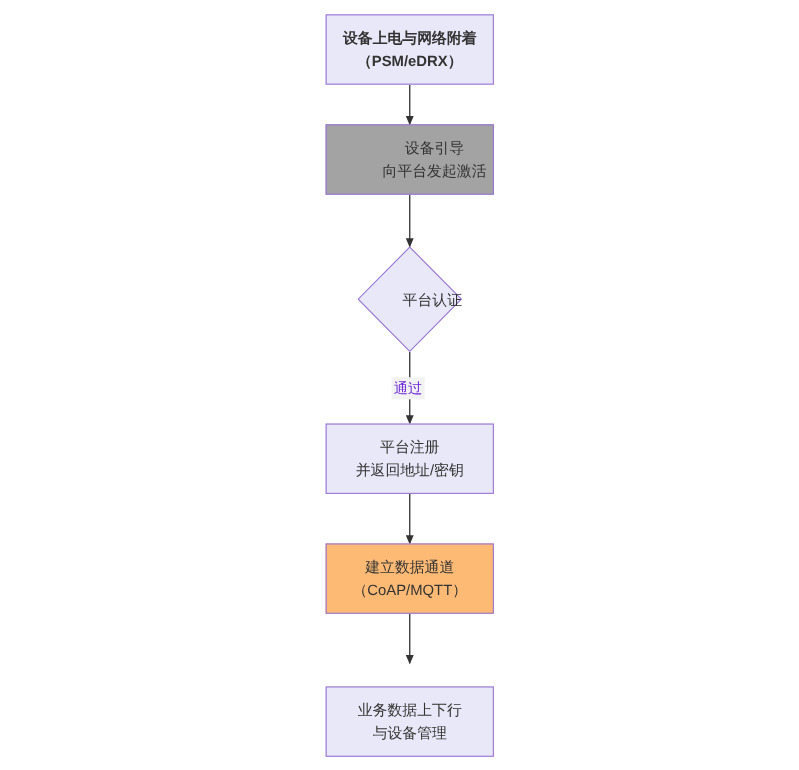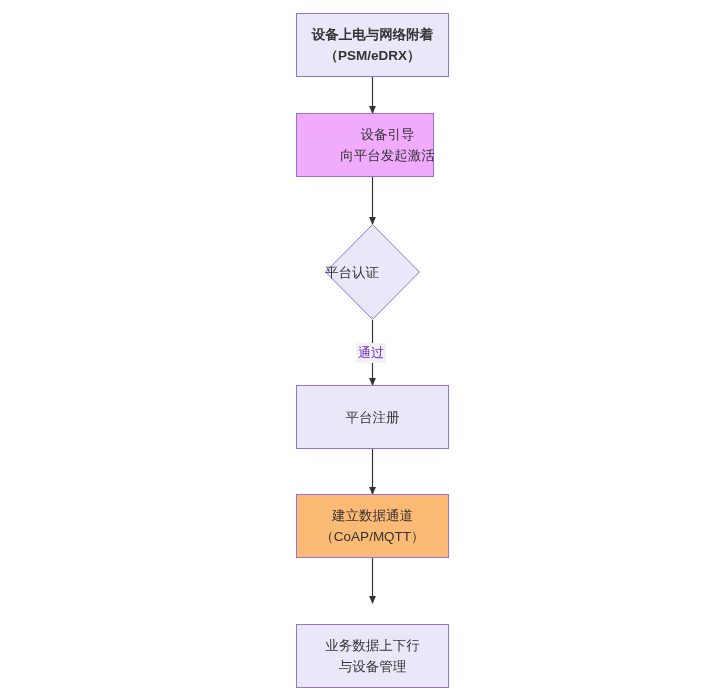--- a/index.html
+++ b/index.html
@@ -54,21 +54,21 @@
     height: 100%;
   }
   .decision-label {
     position: absolute;
     left: 0;
     top: 0;
     width: 100%;
     height: 100%;
     display: flex;
     align-items: center;
-    justify-content: flex-start;
+    justify-content: flex-end;
     color: #333333;
     font-size: 13.5px;
     line-height: 21px;
     text-align: center;
     white-space: nowrap;
   }
   .edge-label {
     position: absolute;
     background: #f2f2f2;
     color: #333333;
@@ -97,34 +97,35 @@
         <line x1="372.5" y1="558" x2="372.5" y2="603" stroke="#333333" stroke-width="1.2" marker-end="url(#arrowhead)"></line>
       </g>
     <g id="shape-group"></g>
   </svg>
 
   <div id="node-layer">
       <div class="node" style="left: 296px; top: 13px; width: 153px; height: 64px; background: rgb(232, 232, 248); border-color: rgb(150, 115, 211); color: rgb(51, 51, 51); font-weight: bold;">
         <span class="line">设备上电与网络附着</span>
         <span class="line">（PSM/eDRX）</span>
       </div>
-      <div class="node" style="left: 296px; top: 113px; width: 138px; height: 64px; background: #f0abfc; border-color: rgb(150, 115, 211); color: rgb(51, 51, 51); padding-left: 45px;">
+      <div class="node" style="left: 296px; top: 113px; width: 153px; height: 64px; background: #a3a3a3; border-color: rgb(150, 115, 211); color: rgb(51, 51, 51); padding-left: 45px;">
         <span class="line">设备引导</span>
         <span class="line">向平台发起激活</span>
       </div>
       <div class="decision-wrap" style="left: 325px; top: 224px; width: 95px; height: 96px;">
         <svg class="decision-shape" viewBox="0 0 95 96" preserveAspectRatio="none">
           <polygon points="47.5,0.6 94.4,48 47.5,95.4 0.6,48" fill="#e8e8f8" stroke="#9673d3" stroke-width="1"></polygon>
         </svg>
         <div class="decision-label">
           <span class="line">平台认证</span>
         </div>
       </div>
       <div class="node" style="left: 296px; top: 385px; width: 153px; height: 64px; background: rgb(232, 232, 248); border-color: rgb(150, 115, 211); color: rgb(51, 51, 51);">
         <span class="line">平台注册</span>
+        <span class="line">并返回地址/密钥</span>
       </div>
       <div class="node" style="left: 296px; top: 494px; width: 153px; height: 64px; background: #fdba74; border-color: rgb(150, 115, 211); color: rgb(51, 51, 51);">
         <span class="line">建立数据通道</span>
         <span class="line">（CoAP/MQTT）</span>
       </div>
       <div class="node" style="left: 296px; top: 603px; width: 153px; height: 64px; background: rgb(232, 232, 248); border-color: rgb(150, 115, 211); color: rgb(51, 51, 51); margin-top: 21px;">
         <span class="line">业务数据上下行</span>
         <span class="line">与设备管理</span>
       </div>
     </div>

